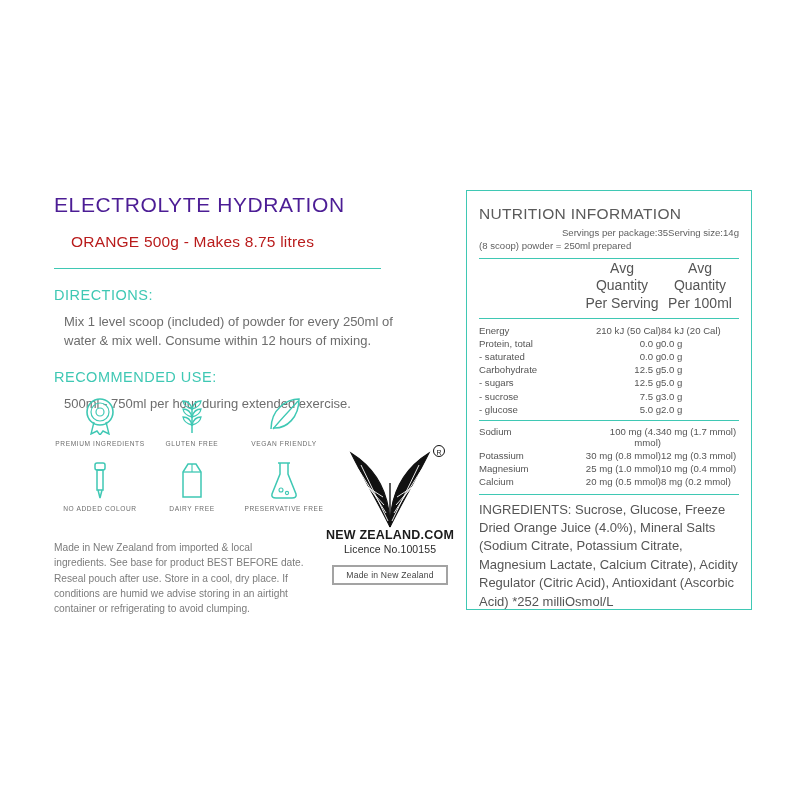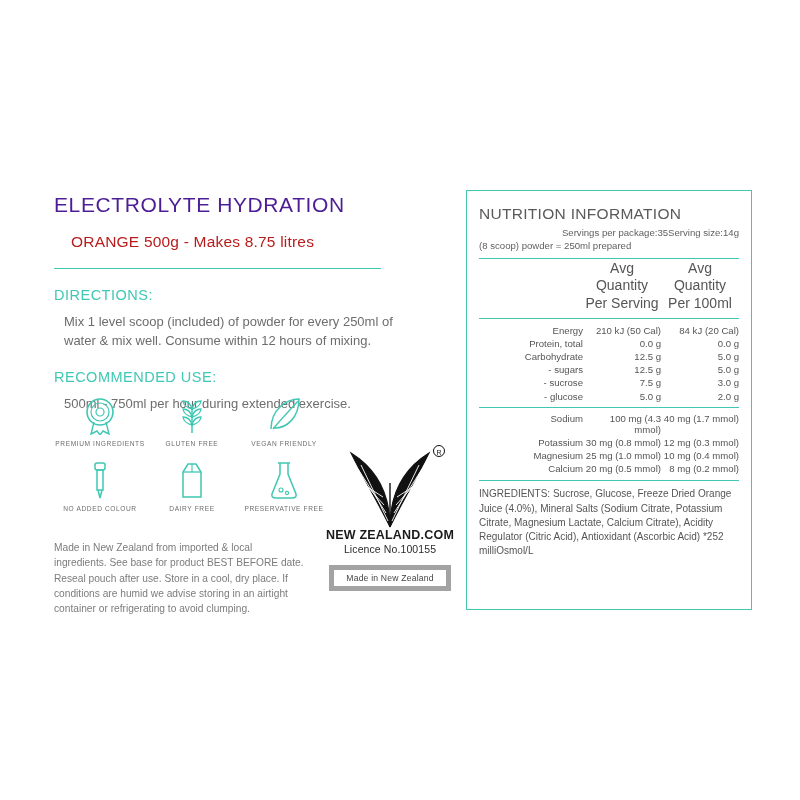--- a/index.html
+++ b/index.html
@@ -133,21 +133,21 @@
     margin-top: 0;
   }
   .fern-licence {
     font-size: 10.5px;
     color: #2b2b2b;
     margin-top: 1px;
     letter-spacing: 0.1px;
   }
   .made-in-nz {
     margin: 10px auto 0 auto;
-    border: 5px solid #a3a3a3;
+    border: 2px solid #a3a3a3;
     font-size: 8.6px;
     color: #444;
     padding: 3px 12px;
     display: inline-block;
     letter-spacing: 0.2px;
   }
 
   
   .nutrition {
     position: absolute;
@@ -183,34 +183,34 @@
     width: 100%;
     border-collapse: collapse;
     font-size: 9.6px;
     color: #555;
   }
   .nut-table td, .nut-table th {
     padding: 1.1px 0;
     vertical-align: top;
     font-weight: 400;
   }
-  .col-name { text-align: right; width: 40%; }
+  .col-name { text-align: left; width: 40%; }
   .col-v1 { text-align: right; width: 30%; padding-right: 2px; }
-  .col-v2 { text-align: right; width: 30%; }
+  .col-v2 { width: 30%; }
   .hdr td {
     text-align: center;
     font-size: 14px;
     color: #555;
     padding-bottom: 2px;
     line-height: 1.25;
   }
   .indent1 { padding-left: 10px; }
   .indent2 { padding-left: 20px; }
   .ingredients {
-    font-size: 10px;
+    font-size: 13px;
     line-height: 1.42;
     color: #555;
     margin-top: 6px;
   }
   .teal-line-full {
     border-bottom: 1px solid #3fc8b4;
     margin: 5px 0 6px 0;
   }
   .teal-line-part {
     border-bottom: 1px solid #3fc8b4;
@@ -385,20 +385,25 @@
         <td class="col-name">Energy</td>
         <td class="col-v1">210 kJ (50 Cal)</td>
         <td class="col-v2">84 kJ (20 Cal)</td>
       </tr>
       <tr>
         <td class="col-name">Protein, total</td>
         <td class="col-v1">0.0 g</td>
         <td class="col-v2">0.0 g</td>
       </tr>
       <tr>
+        <td class="col-name indent1">- saturated</td>
+        <td class="col-v1">0.0 g</td>
+        <td class="col-v2">0.0 g</td>
+      </tr>
+      <tr>
         <td class="col-name">Carbohydrate</td>
         <td class="col-v1">12.5 g</td>
         <td class="col-v2">5.0 g</td>
       </tr>
       <tr>
         <td class="col-name indent1">- sugars</td>
         <td class="col-v1">12.5 g</td>
         <td class="col-v2">5.0 g</td>
       </tr>
       <tr>

